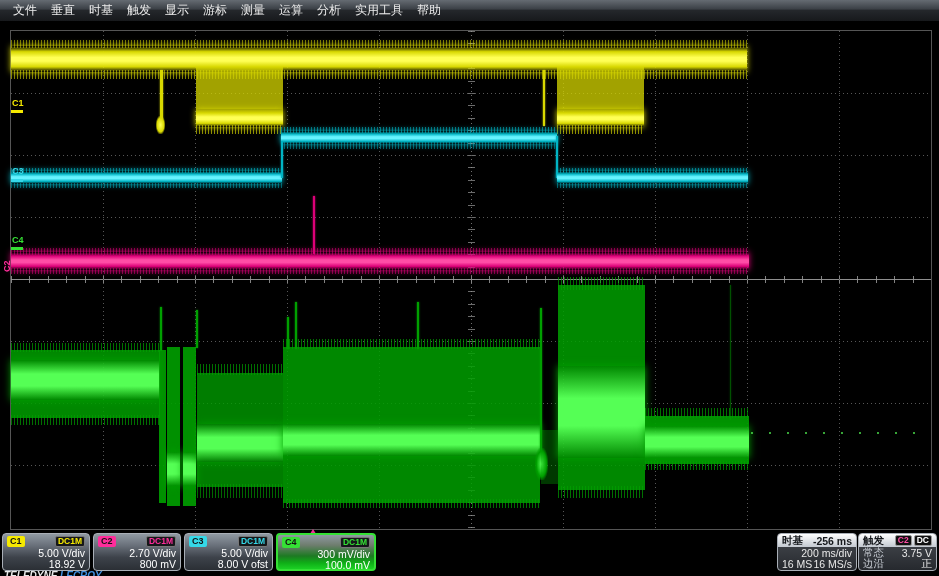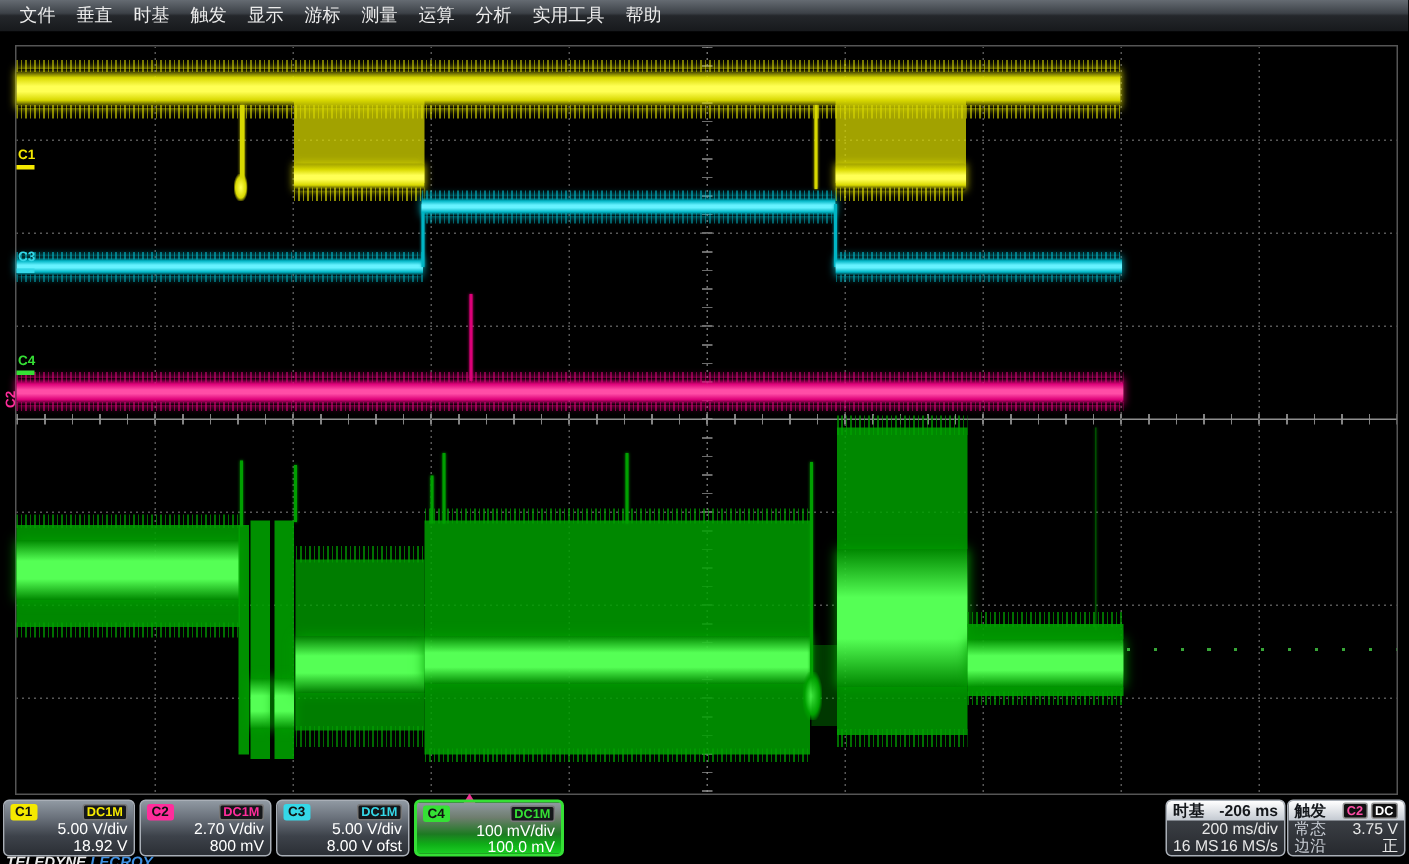--- a/index.html
+++ b/index.html
@@ -205,28 +205,28 @@
       <span class="cpbadge" style="color:#35d8e8;">DC1M</span>
     </div>
     <div class="r2">5.00 V/div</div>
     <div class="r3">8.00 V ofst</div>
   </div>
   <div class="chbox" style="left:276px;width:100px;" id="box-c4">
     <div class="r1">
       <span class="idbadge" style="background:#35e035;">C4</span>
       <span class="cpbadge" style="color:#35e035;">DC1M</span>
     </div>
-    <div class="r2">100 mV/div</div>
+    <div class="r2">300 mV/div</div>
     <div class="r3">100.0 mV</div>
   </div>
 
   <div class="tbox" style="left:777px;width:80px;">
     <div class="hdr">
       <span>时基</span>
-      <span>-206 ms</span>
+      <span>-256 ms</span>
     </div>
     <div class="row end">
         <span>200 ms/div</span>
       </div>
     <div class="row">
       <span>16 MS</span>
       <span>16 MS/s</span>
     </div>
   </div>
 

